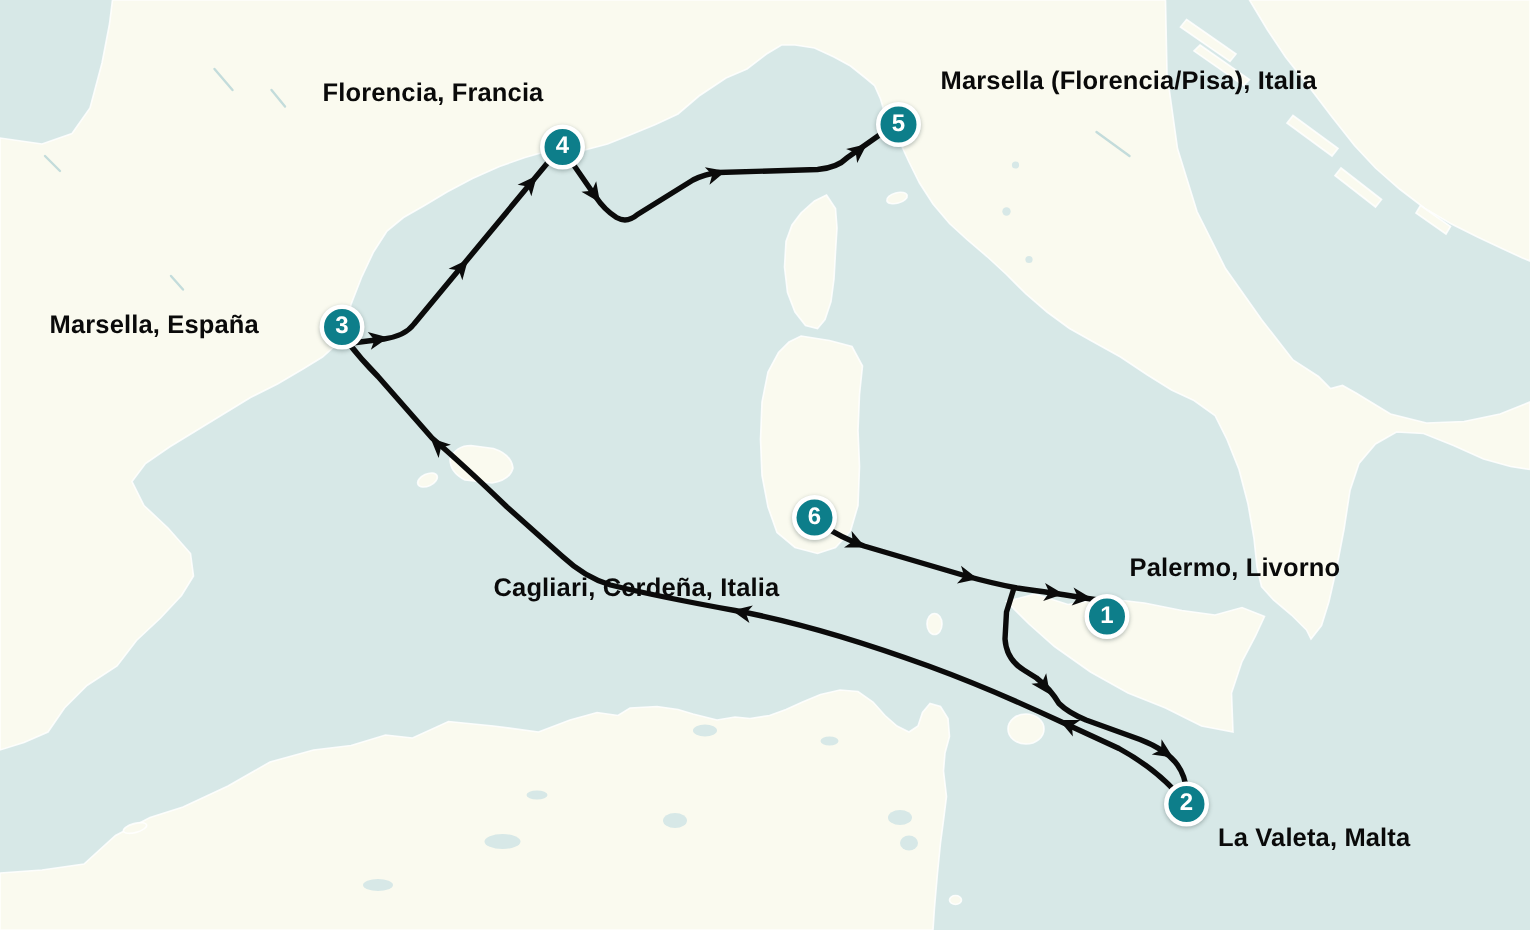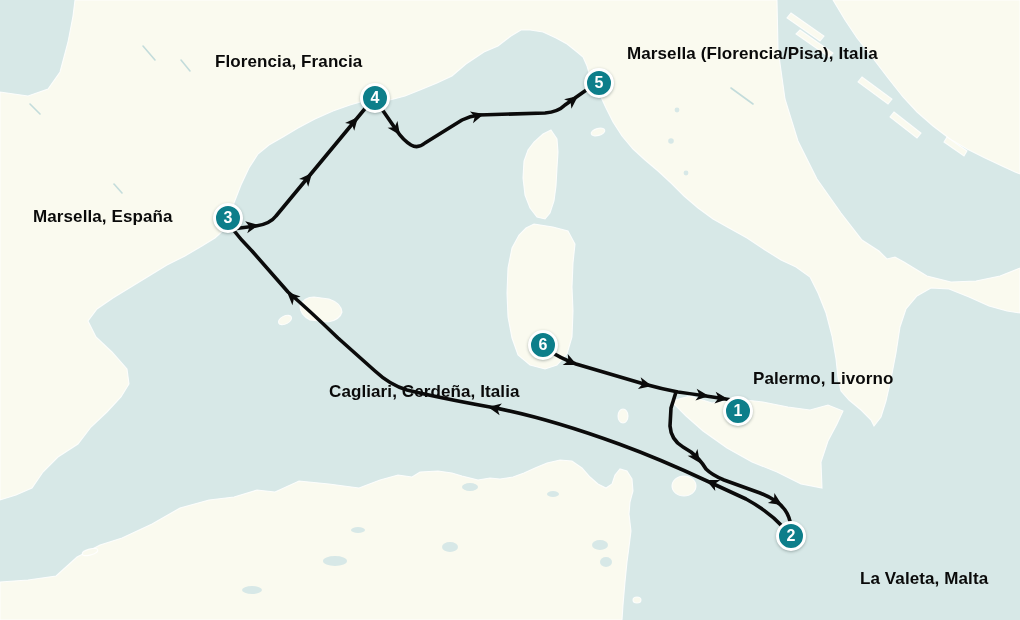--- a/index.html
+++ b/index.html
@@ -175,19 +175,19 @@
     <span>4</span>
   </div>
   <div class="stop-marker" style="left:599px;top:83px;">
     <span>5</span>
   </div>
   <div class="stop-marker" style="left:543px;top:345px;">
     <span>6</span>
   </div>
 
   <div class="port-label" style="left:753px;top:369px;">Palermo, Livorno</div>
-  <div class="port-label" style="left:812px;top:569px;margin-left:48px;">La Valeta, Malta</div>
+  <div class="port-label" style="left:812px;top:549px;">La Valeta, Malta</div>
   <div class="port-label" style="left:33px;top:207px;">Marsella, España</div>
   <div class="port-label" style="left:215px;top:52px;">Florencia, Francia</div>
   <div class="port-label" style="left:627px;top:44px;">Marsella (Florencia/Pisa), Italia</div>
   <div class="port-label" style="left:329px;top:382px;">Cagliari, Cerdeña, Italia</div>
 
 </div>
 
 </body></html>

